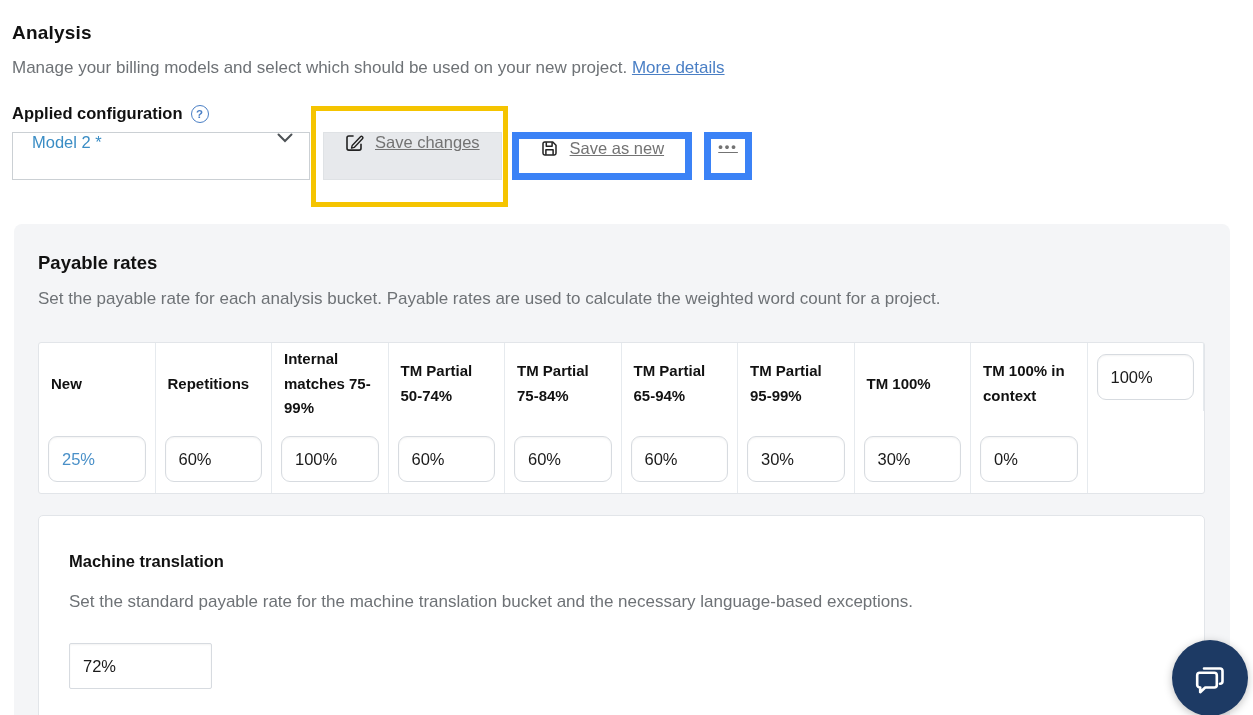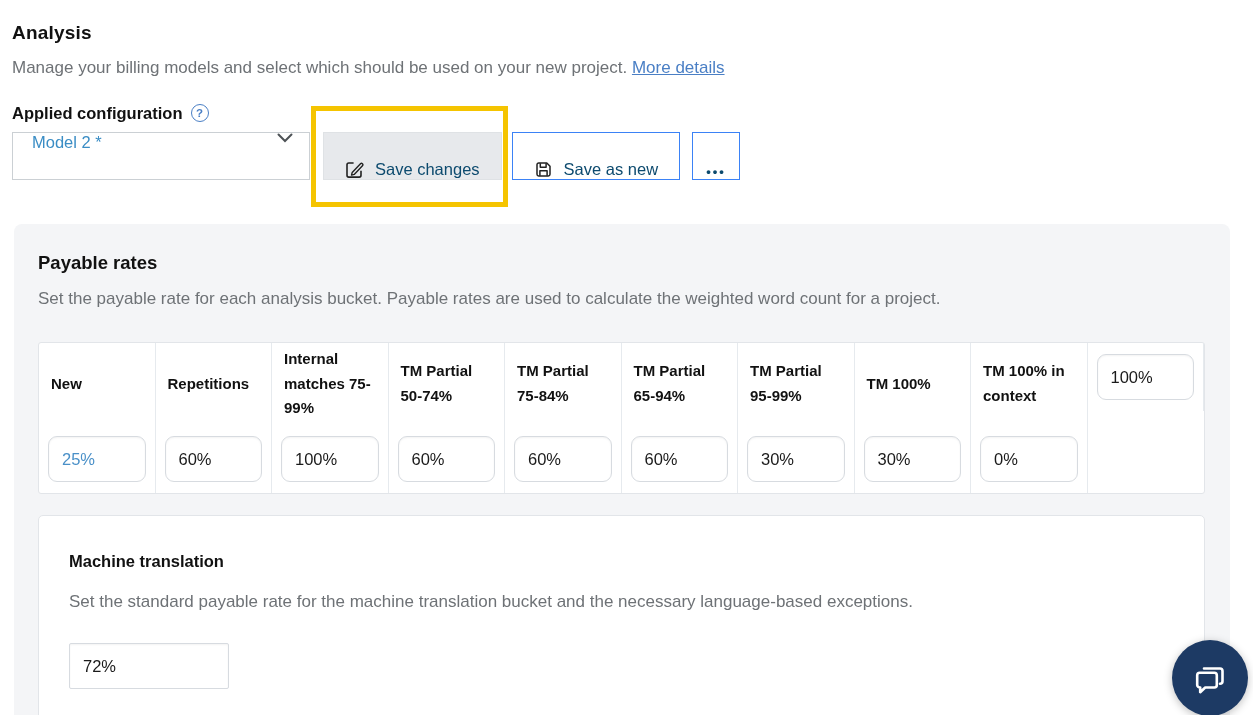--- a/index.html
+++ b/index.html
@@ -15,44 +15,44 @@
     overflow: hidden;
     background: #ffffff;
   }
   
   .header { padding: 22px 0 0 12px; }
   .page-title { font-size: 19px; font-weight: 700; color: #111; letter-spacing: .2px; }
   .subtitle { margin-top: 14px; font-size: 17px; color: #6e7276; }
   .subtitle a { color: #4a7fc5; text-decoration: underline; cursor: pointer; }
   
   .config { padding: 26px 0 0 12px; }
-  .config-label-row { display: flex; align-items: flex-start; gap: 8px; }
+  .config-label-row { display: flex; align-items: flex-end; gap: 8px; }
   .config-label { font-size: 16.5px; font-weight: 700; color: #111; }
   .help-icon {
     width: 18px; height: 18px; border: 1.6px solid #4a7fc5; border-radius: 50%;
     color: #4a7fc5; font-size: 11.5px; font-weight: 700;
     display: inline-flex; align-items: center; justify-content: center;
     cursor: pointer; user-select: none;
   }
   .controls { margin-top: 9px; display: flex; align-items: stretch; height: 48px; }
   .model-select {
     width: 298px; background: #fff; border: 1px solid #cbd0d4;
     display: flex; align-items: flex-start; justify-content: space-between;
     padding: 0 16px 0 19px; cursor: pointer;
   }
   .model-name { font-size: 16.5px; color: #3a8dc5; }
   .chevron { flex: 0 0 auto; }
   .btn {
-    display: flex; align-items: flex-end; gap: 11px;
-    font-family: inherit; font-size: 16.5px; color: #0c4a6e;
-    padding: 0 21px; cursor: pointer; white-space: nowrap;
+    display: flex; align-items: flex-start; gap: 11px;
+    font-family: inherit; font-size: 16.5px; color: #737373;
+    padding: 0 21px; cursor: pointer; white-space: nowrap; text-decoration: underline;
   }
   .btn svg { flex: 0 0 auto; }
   .btn-gray { margin-left: 13px; background: #e7e9ec; border: 1px solid #dfe2e5; }
-  .btn-white { margin-left: 10px; background: #fff; border: 1px solid #3b82f6; }
+  .btn-white { margin-left: 10px; background: #fff; border: 7px solid #3b82f6; }
   .btn-more { margin-left: 12px; width: 48px; padding: 0; justify-content: center;
     font-size: 13px; font-weight: 700; letter-spacing: 2px; }
   
   .highlight-box {
     position: absolute; left: 311px; top: 106px; width: 197px; height: 101px;
     border: 5px solid #f5c400; pointer-events: none; z-index: 6;
   }
   
   .rates-card {
     margin: 44px 0 0 14px; width: 1216px; height: 600px;
@@ -86,21 +86,21 @@
   .td input.modified { color: #4a90c8; }
   
   .mt-card {
     margin-top: 21px; width: 1167px; height: 300px;
     background: #fff; border: 1px solid #e2e5e9; border-radius: 5px;
     padding: 36px 30px 30px 30px;
   }
   .mt-card h3 { font-size: 16.5px; font-weight: 700; color: #111; }
   .mt-card .card-desc { margin-top: 21px; }
   .mt-input {
-    display: block; margin-top: 31px; width: 160px; height: 46px;
+    display: block; margin-top: 31px; width: 143px; height: 46px;
     border: 1px solid #d7dbe0; border-radius: 2px; padding: 0 13px;
     font-family: inherit; font-size: 16.5px; color: #1a1a1a;
     box-shadow: inset 0 1px 2px rgba(0,0,0,.05); outline: none;
   }
   
   .chat-bubble {
     position: absolute; left: 1172px; top: 640px; width: 76px; height: 76px;
     border-radius: 50%; background: #1d3a64; z-index: 10; cursor: pointer;
     display: flex; align-items: center; justify-content: center;
     box-shadow: 0 2px 8px rgba(0,0,0,.25);

